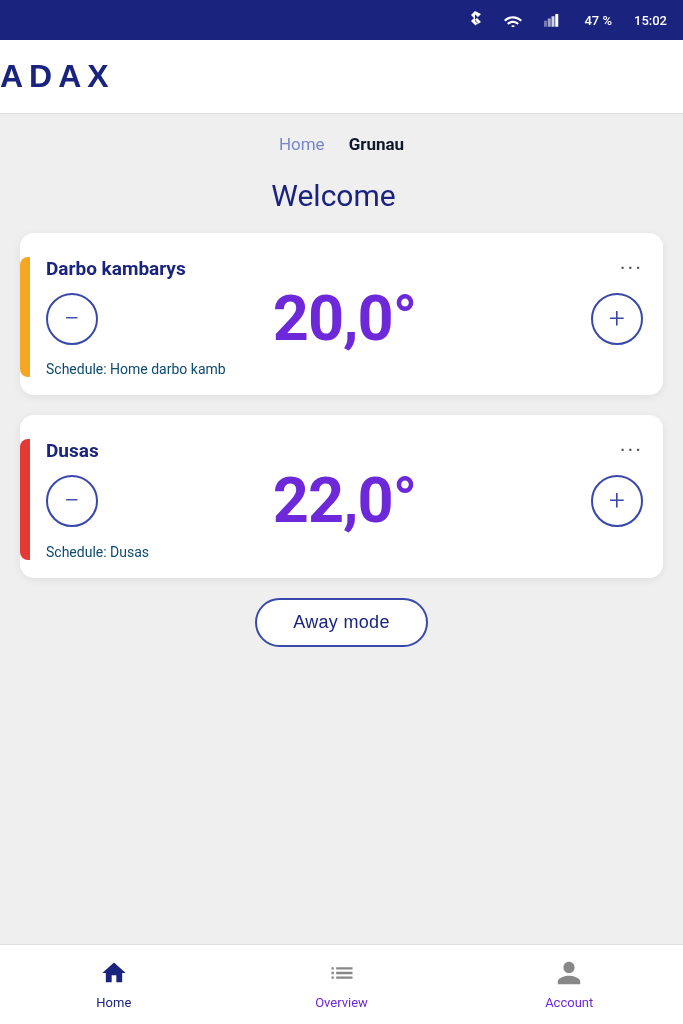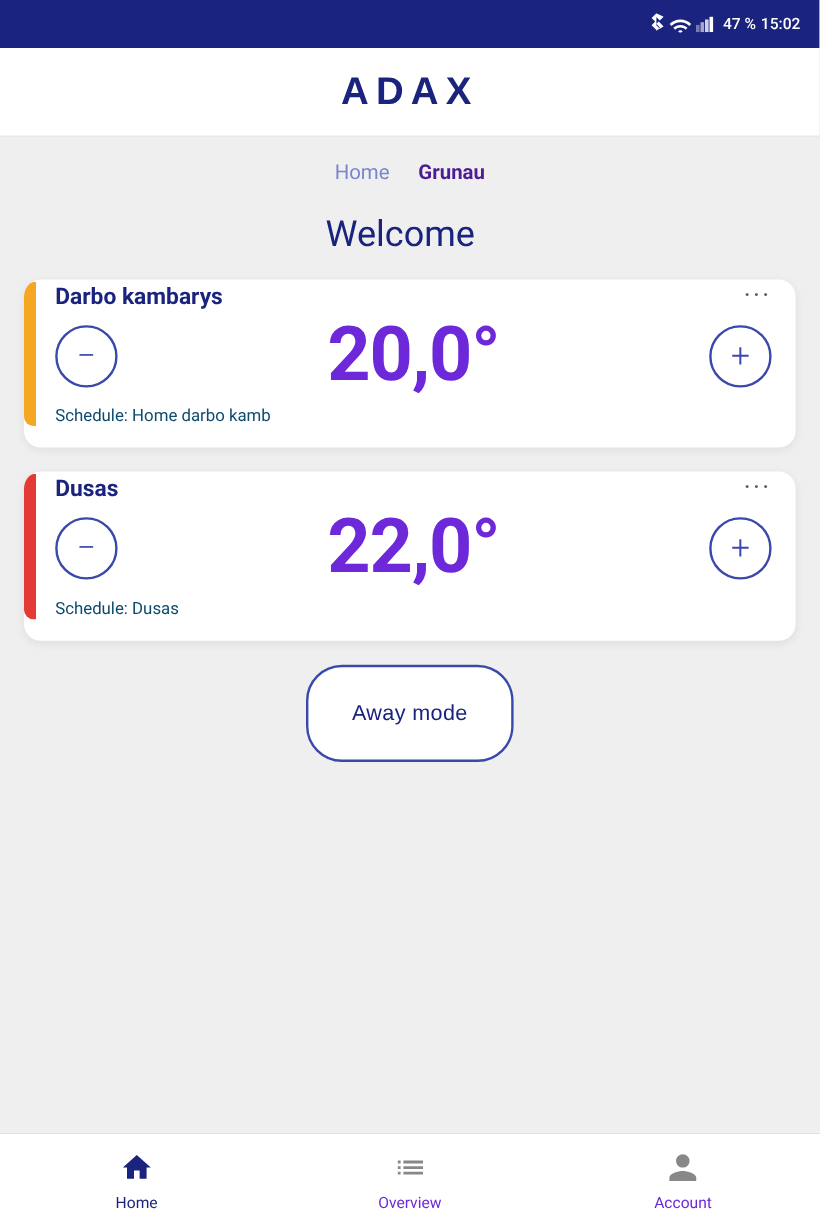--- a/index.html
+++ b/index.html
@@ -22,28 +22,27 @@
       align-items: center;
       padding: 8px 16px;
       height: 40px;
       gap: 8px;
       font-size: 13px;
       font-weight: 500;
     }
     .status-bar-icons {
       display: flex;
       align-items: center;
-      gap: 4px;
+      gap: 22px;
     }
 
     
     .header {
       background: white;
       display: flex;
-      justify-content: center;
       align-items: center;
       padding: 18px 0 18px 0;
       border-bottom: 1px solid #e0e0e0;
     }
     .logo-text {
       font-size: 32px;
       font-weight: 900;
       color: #1a237e;
       letter-spacing: 6px;
       font-family: Arial Black, Arial, sans-serif;
@@ -63,39 +62,39 @@
       gap: 24px;
       padding: 20px 0 10px 0;
     }
     .breadcrumb-item {
       font-size: 17px;
       color: #7986cb;
       font-weight: 400;
       cursor: pointer;
     }
     .breadcrumb-item.active {
-      color: #4c1d95;
+      color: #0f172a;
       font-weight: 700;
     }
 
     
     .welcome-title {
       text-align: center;
       font-size: 30px;
       font-weight: 400;
       color: #1a237e;
       padding: 14px 16px 20px 0;
     }
 
     
     .card {
       background: white;
       border-radius: 14px;
       margin: 0 20px 20px 20px;
-      padding: 2px 20px 18px 0;
+      padding: 24px 20px 18px 0;
       display: flex;
       flex-direction: row;
       align-items: center;
       position: relative;
       box-shadow: 0 2px 8px rgba(0,0,0,0.07);
       overflow: hidden;
     }
     .card-bar {
       width: 10px;
       border-radius: 8px 0 0 8px;
@@ -168,21 +167,21 @@
       justify-content: center;
       margin: 10px 0 20px 0;
     }
     .away-mode-btn {
       border: 2px solid #3949ab;
       border-radius: 30px;
       background: white;
       color: #1a237e;
       font-size: 18px;
       font-weight: 500;
-      padding: 28px 36px;
+      padding: 12px 36px;
       cursor: pointer;
       letter-spacing: 0.3px;
     }
 
     
     .bottom-nav {
       position: fixed;
       bottom: 0;
       width: 683px;
       background: white;

